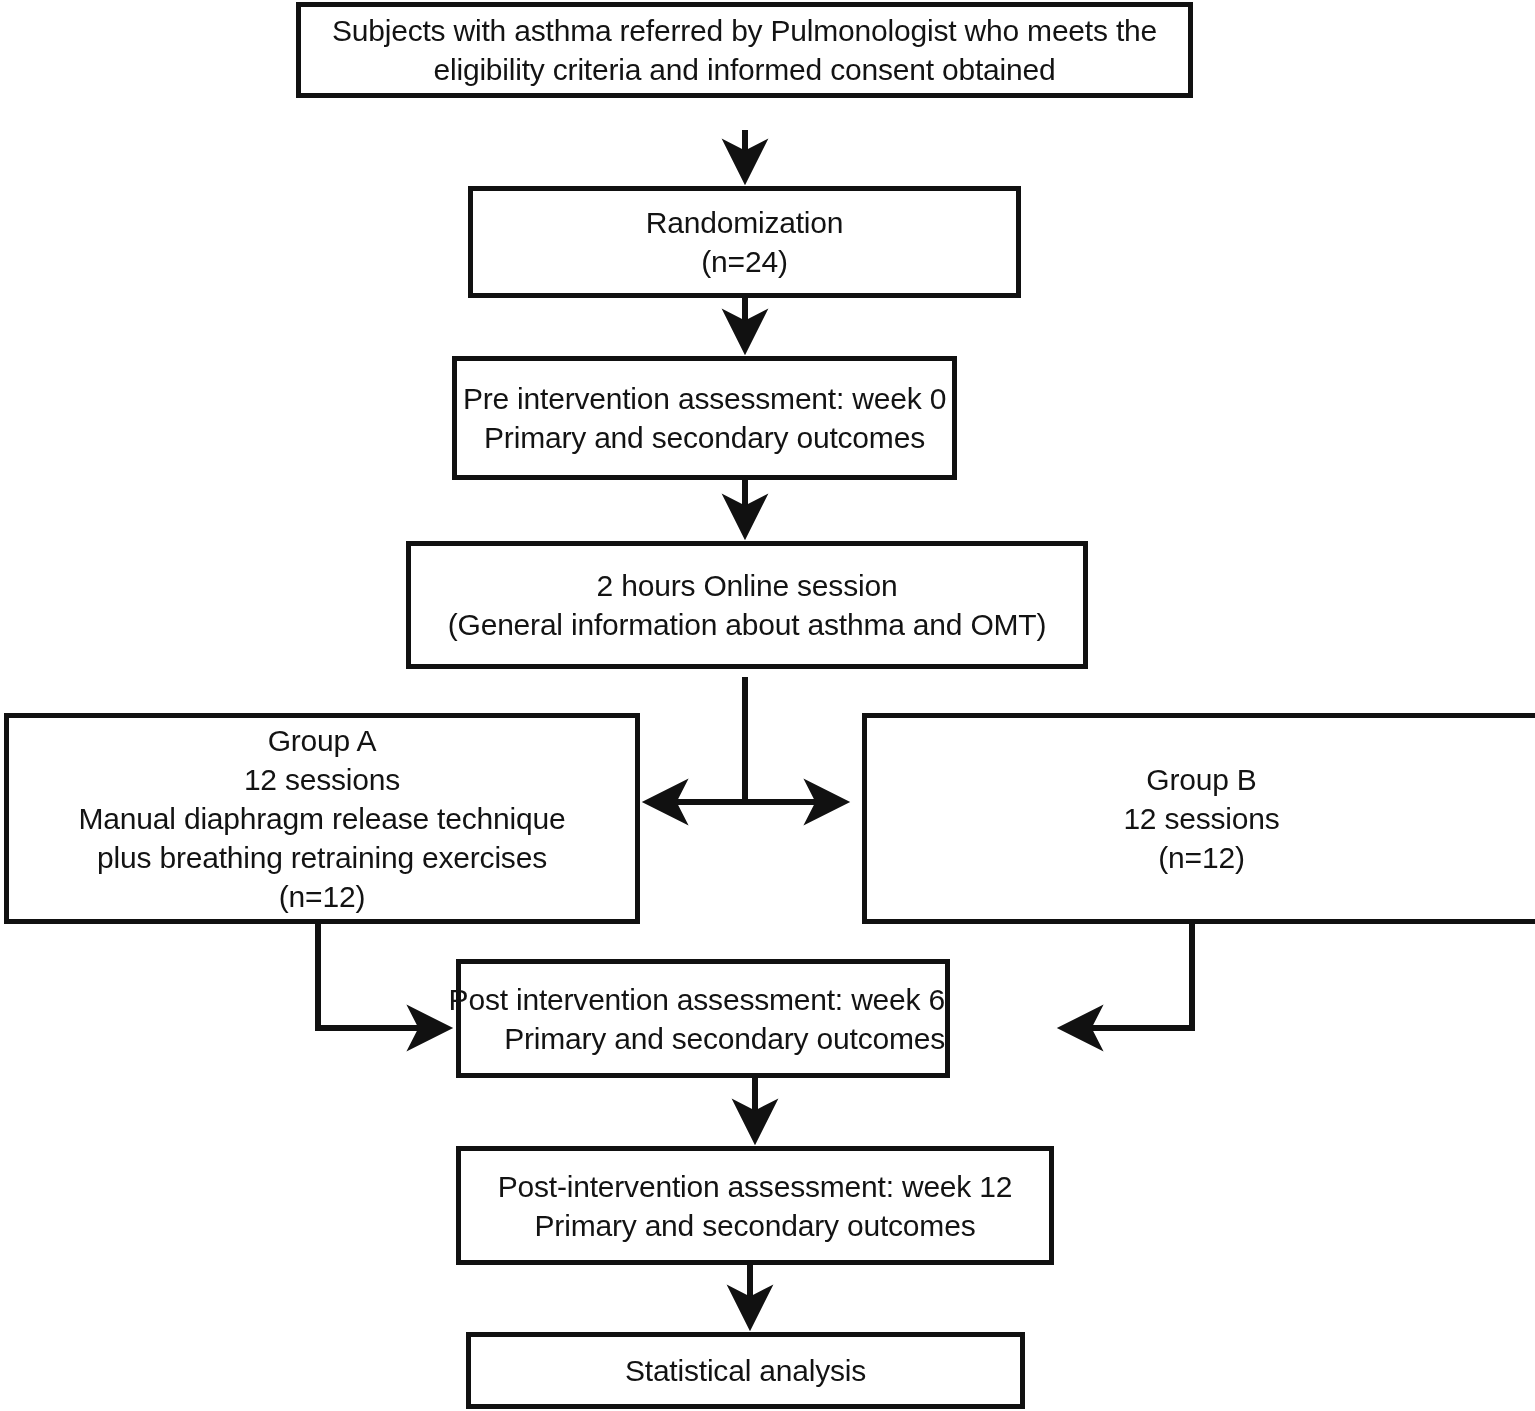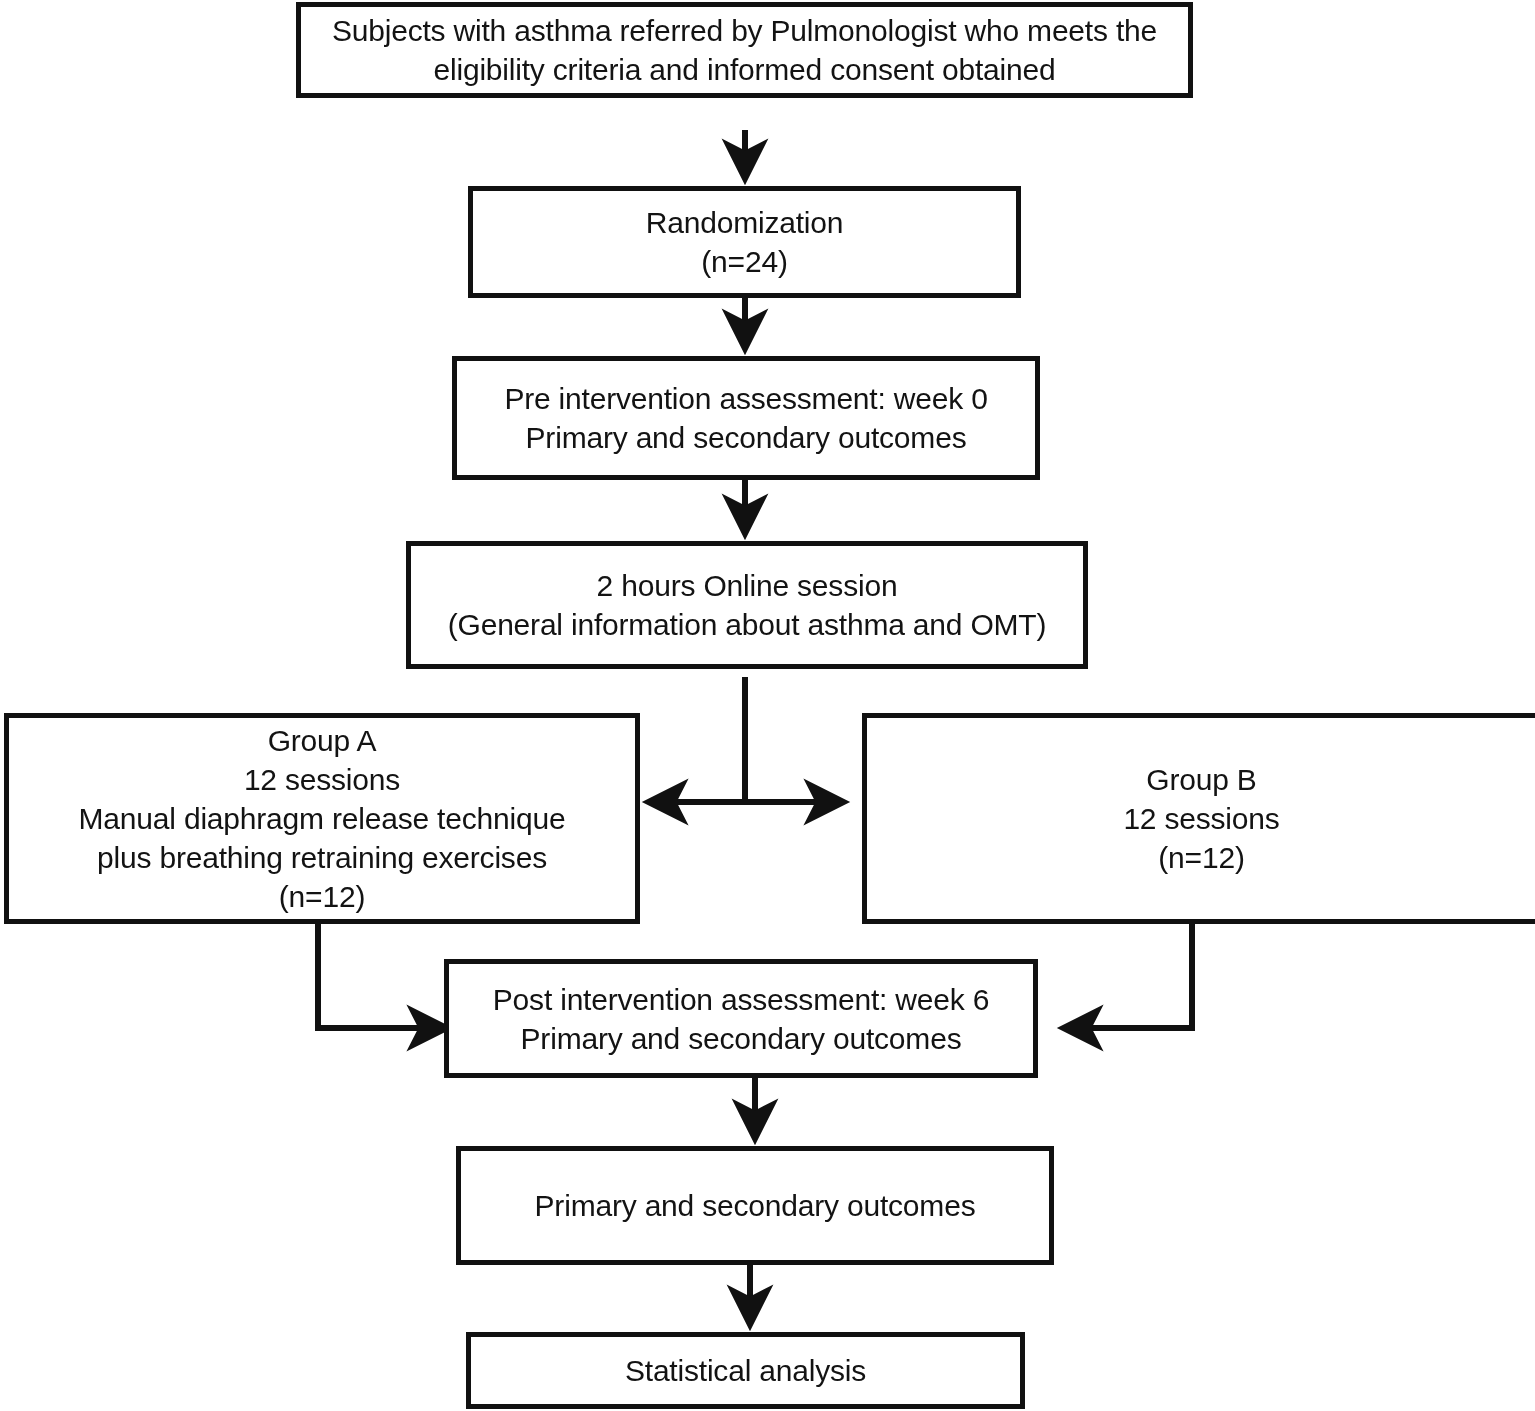--- a/index.html
+++ b/index.html
@@ -79,21 +79,21 @@
   <div class="node-box" style="left: 296px; top: 2px; width: 897px; height: 96px;">
     <span class="line">Subjects with asthma referred by Pulmonologist who meets the</span>
     <span class="line">eligibility criteria and informed consent obtained</span>
   </div>
 
   <div class="node-box" style="left: 468px; top: 186px; width: 553px; height: 112px;">
     <span class="line">Randomization</span>
     <span class="line">(n=24)</span>
   </div>
 
-  <div class="node-box" style="left: 452px; top: 356px; width: 588px; height: 124px;">
+  <div class="node-box" style="left: 452px; top: 356px; width: 505px; height: 124px;">
     <span class="line">Pre intervention assessment: week 0</span>
     <span class="line">Primary and secondary outcomes</span>
   </div>
 
   <div class="node-box" style="left: 406px; top: 541px; width: 682px; height: 128px;">
     <span class="line">2 hours Online session</span>
     <span class="line">(General information about asthma and OMT)</span>
   </div>
 
   <div class="node-box" style="left: 4px; top: 713px; width: 636px; height: 211px;">
@@ -103,26 +103,27 @@
     <span class="line">plus breathing retraining exercises</span>
     <span class="line">(n=12)</span>
   </div>
 
   <div class="node-box" style="left: 852px; top: 713px; width: 679px; height: 211px; margin-left: 10px;">
     <span class="line">Group B</span>
     <span class="line">12 sessions</span>
     <span class="line">(n=12)</span>
   </div>
 
-  <div class="node-box" style="left: 444px; top: 959px; width: 594px; height: 119px;">
+  <div class="node-box" style="left: 456px; top: 959px; width: 494px; height: 119px; align-items: flex-end;">
     <span class="line">Post intervention assessment: week 6</span>
     <span class="line">Primary and secondary outcomes</span>
   </div>
 
   <div class="node-box" style="left: 456px; top: 1146px; width: 598px; height: 119px;">
+    <span class="line">Post-intervention assessment: week 12</span>
     <span class="line">Primary and secondary outcomes</span>
   </div>
 
   <div class="node-box" style="left: 466px; top: 1332px; width: 559px; height: 77px;">
     <span class="line">Statistical analysis</span>
   </div>
 
 </div>
 
 </body></html>

